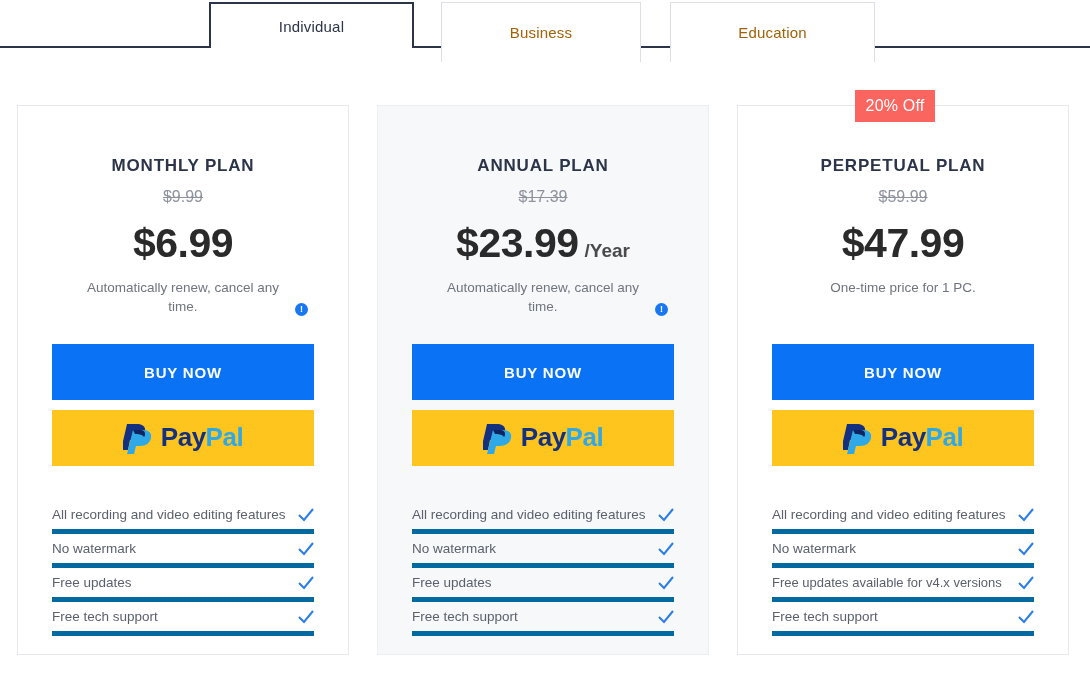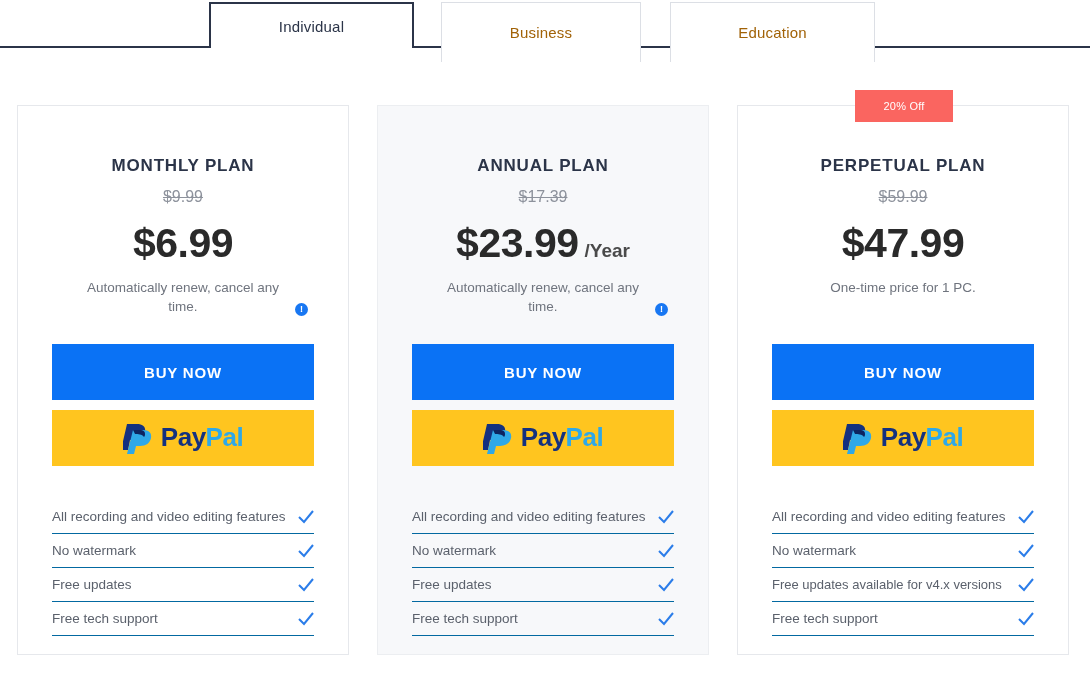--- a/index.html
+++ b/index.html
@@ -66,25 +66,25 @@
     padding: 0 34px;
   }
   .card-1 { left: 17px; }
   .card-2 { left: 377px; background: #f7f8fa; border-color: #eceef1; }
   .card-3 { left: 737px; }
 
   .badge {
     position: absolute;
     top: -16px;
     left: 117px;
-    width: 98px;
+    width: 80px;
     height: 32px;
     background: #fa6560;
     color: #ffffff;
-    font-size: 11px;
+    font-size: 16px;
     display: flex;
     align-items: center;
     justify-content: center;
     z-index: 5;
     letter-spacing: .2px;
   }
 
   .plan-title {
     margin-top: 50px;
     text-align: center;
@@ -178,21 +178,21 @@
   .pp-pay { color: #14317f; }
   .pp-pal { color: #2fa8e8; }
 
   
   .features { margin-top: 34px; }
   .feature {
     display: flex;
     align-items: center;
     justify-content: space-between;
     height: 34px;
-    border-bottom: 1px solid #0369a1;
+    border-bottom: 5px solid #0369a1;
     font-size: 13.5px;
     color: #5b616c;
     white-space: nowrap;
   }
   .feature-label { overflow: hidden; }
   .check { flex: none; margin-left: 6px; display: block; }
 </style>
 </head>
 <body>
 

